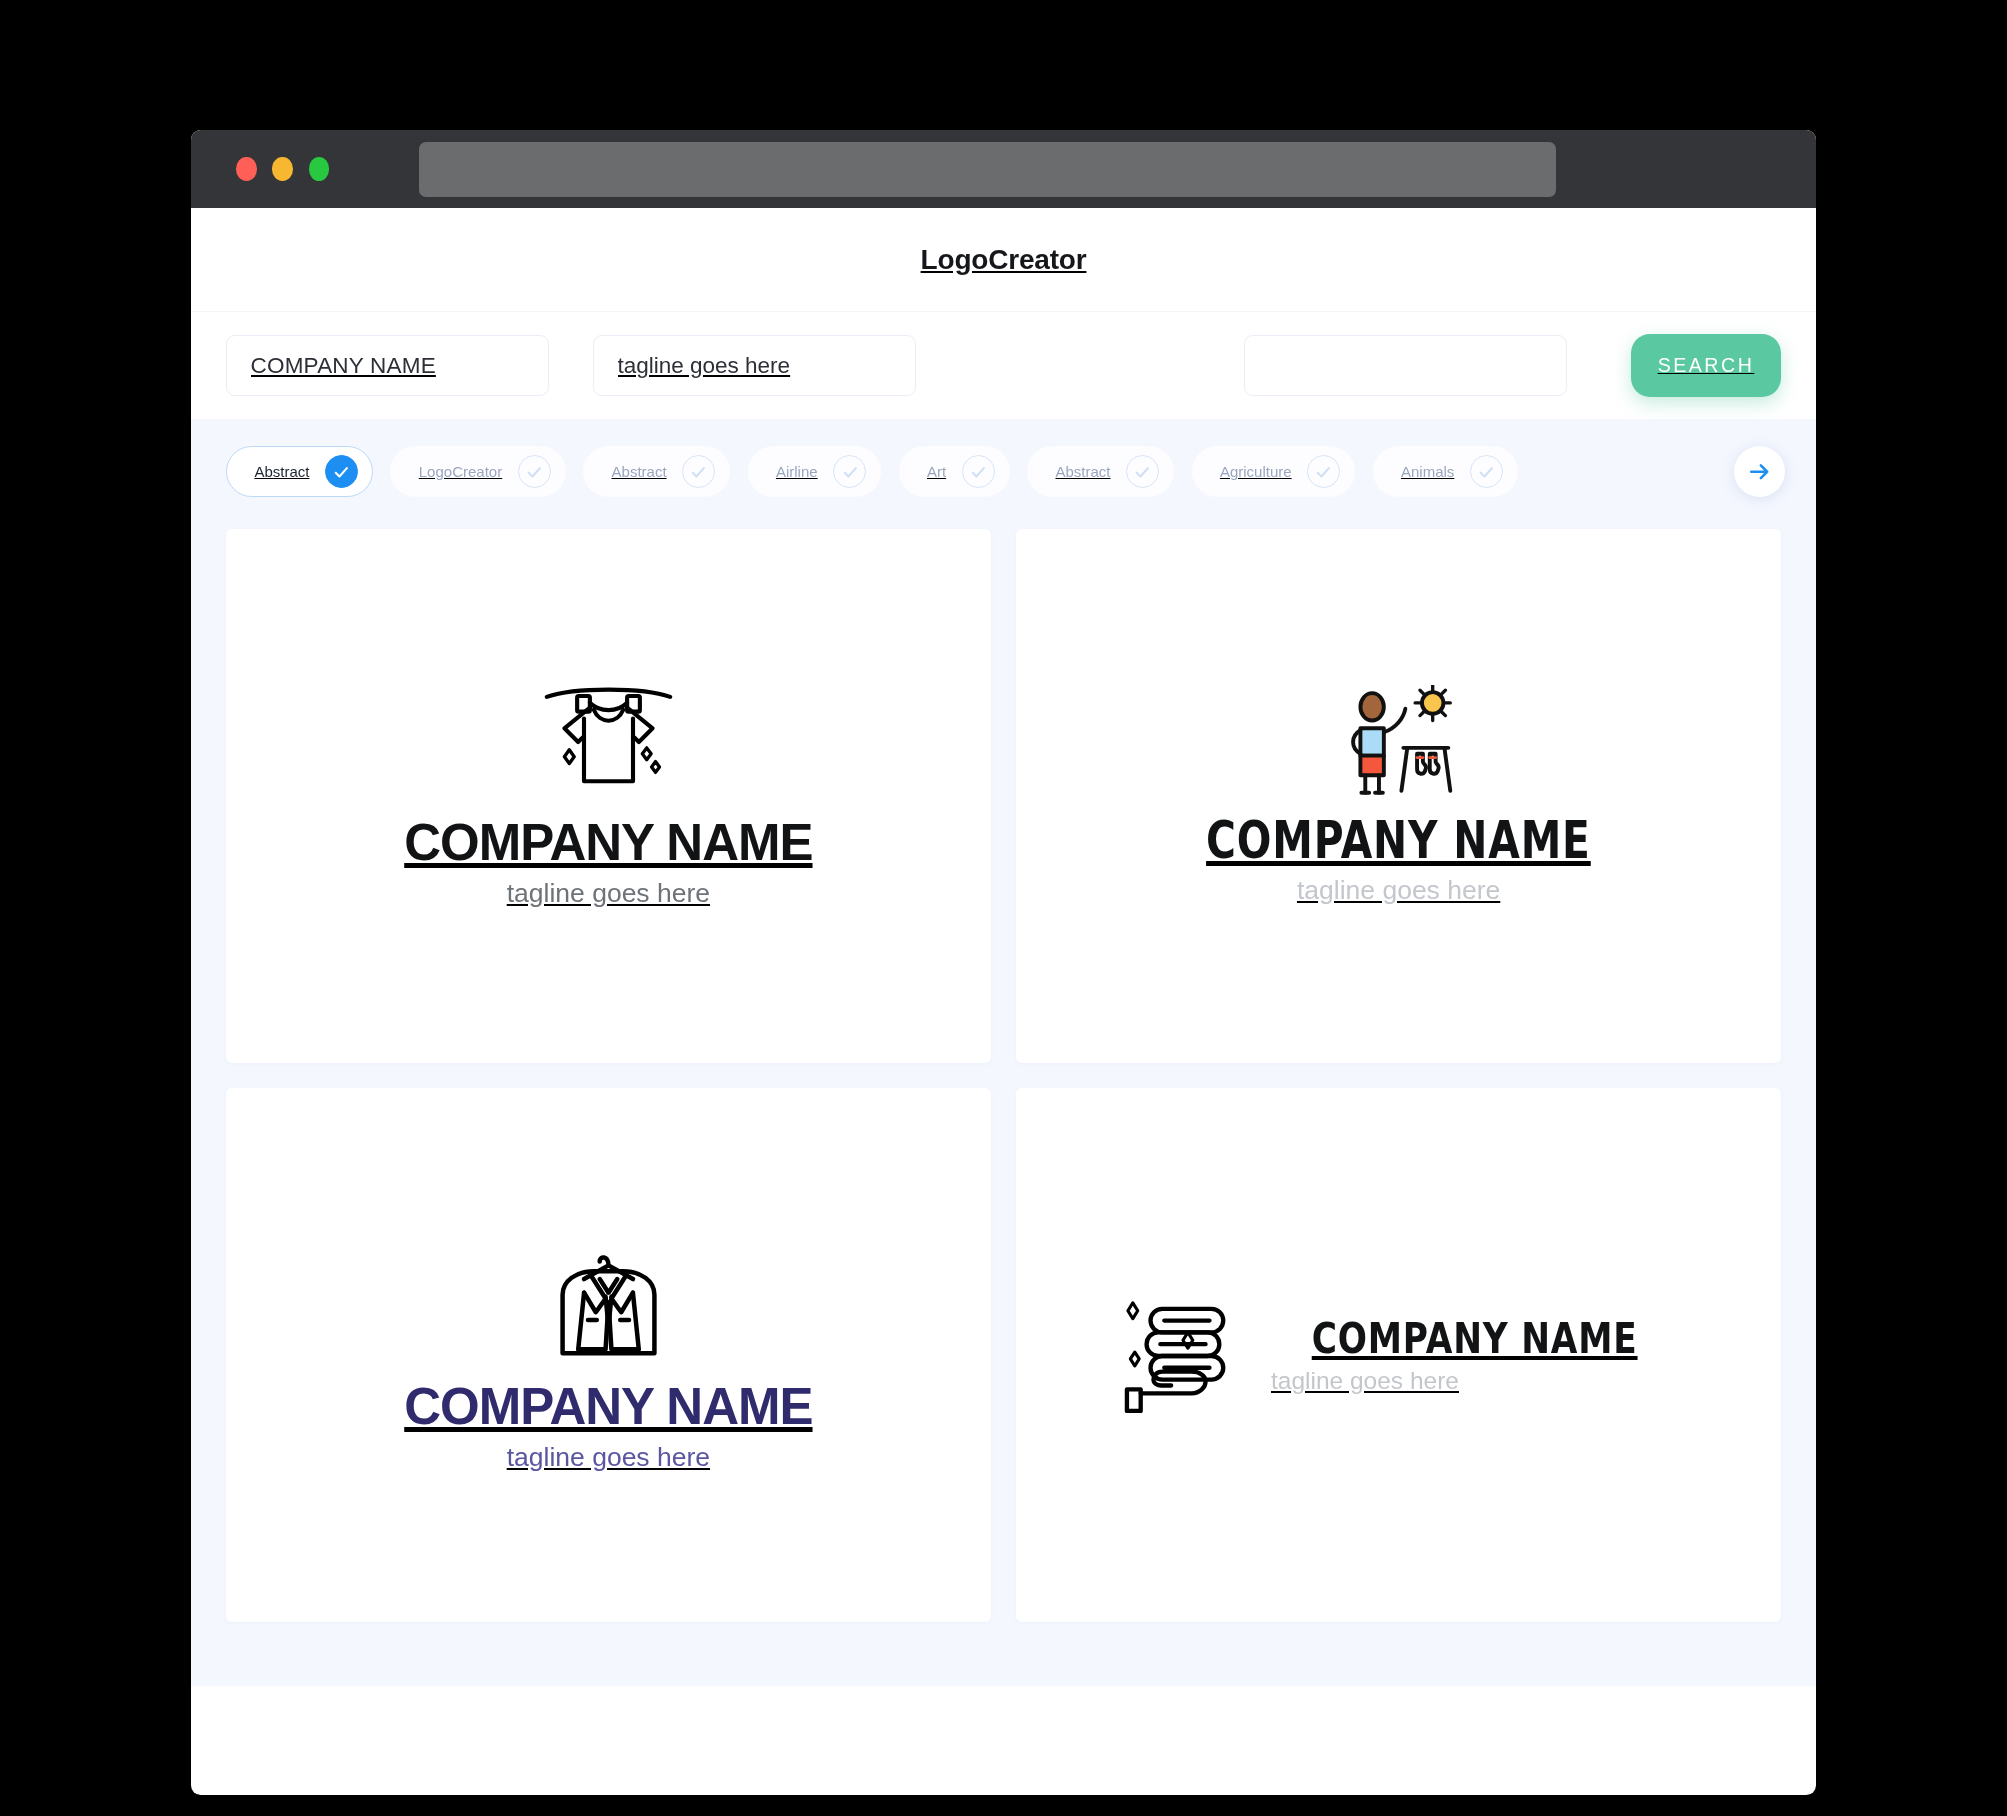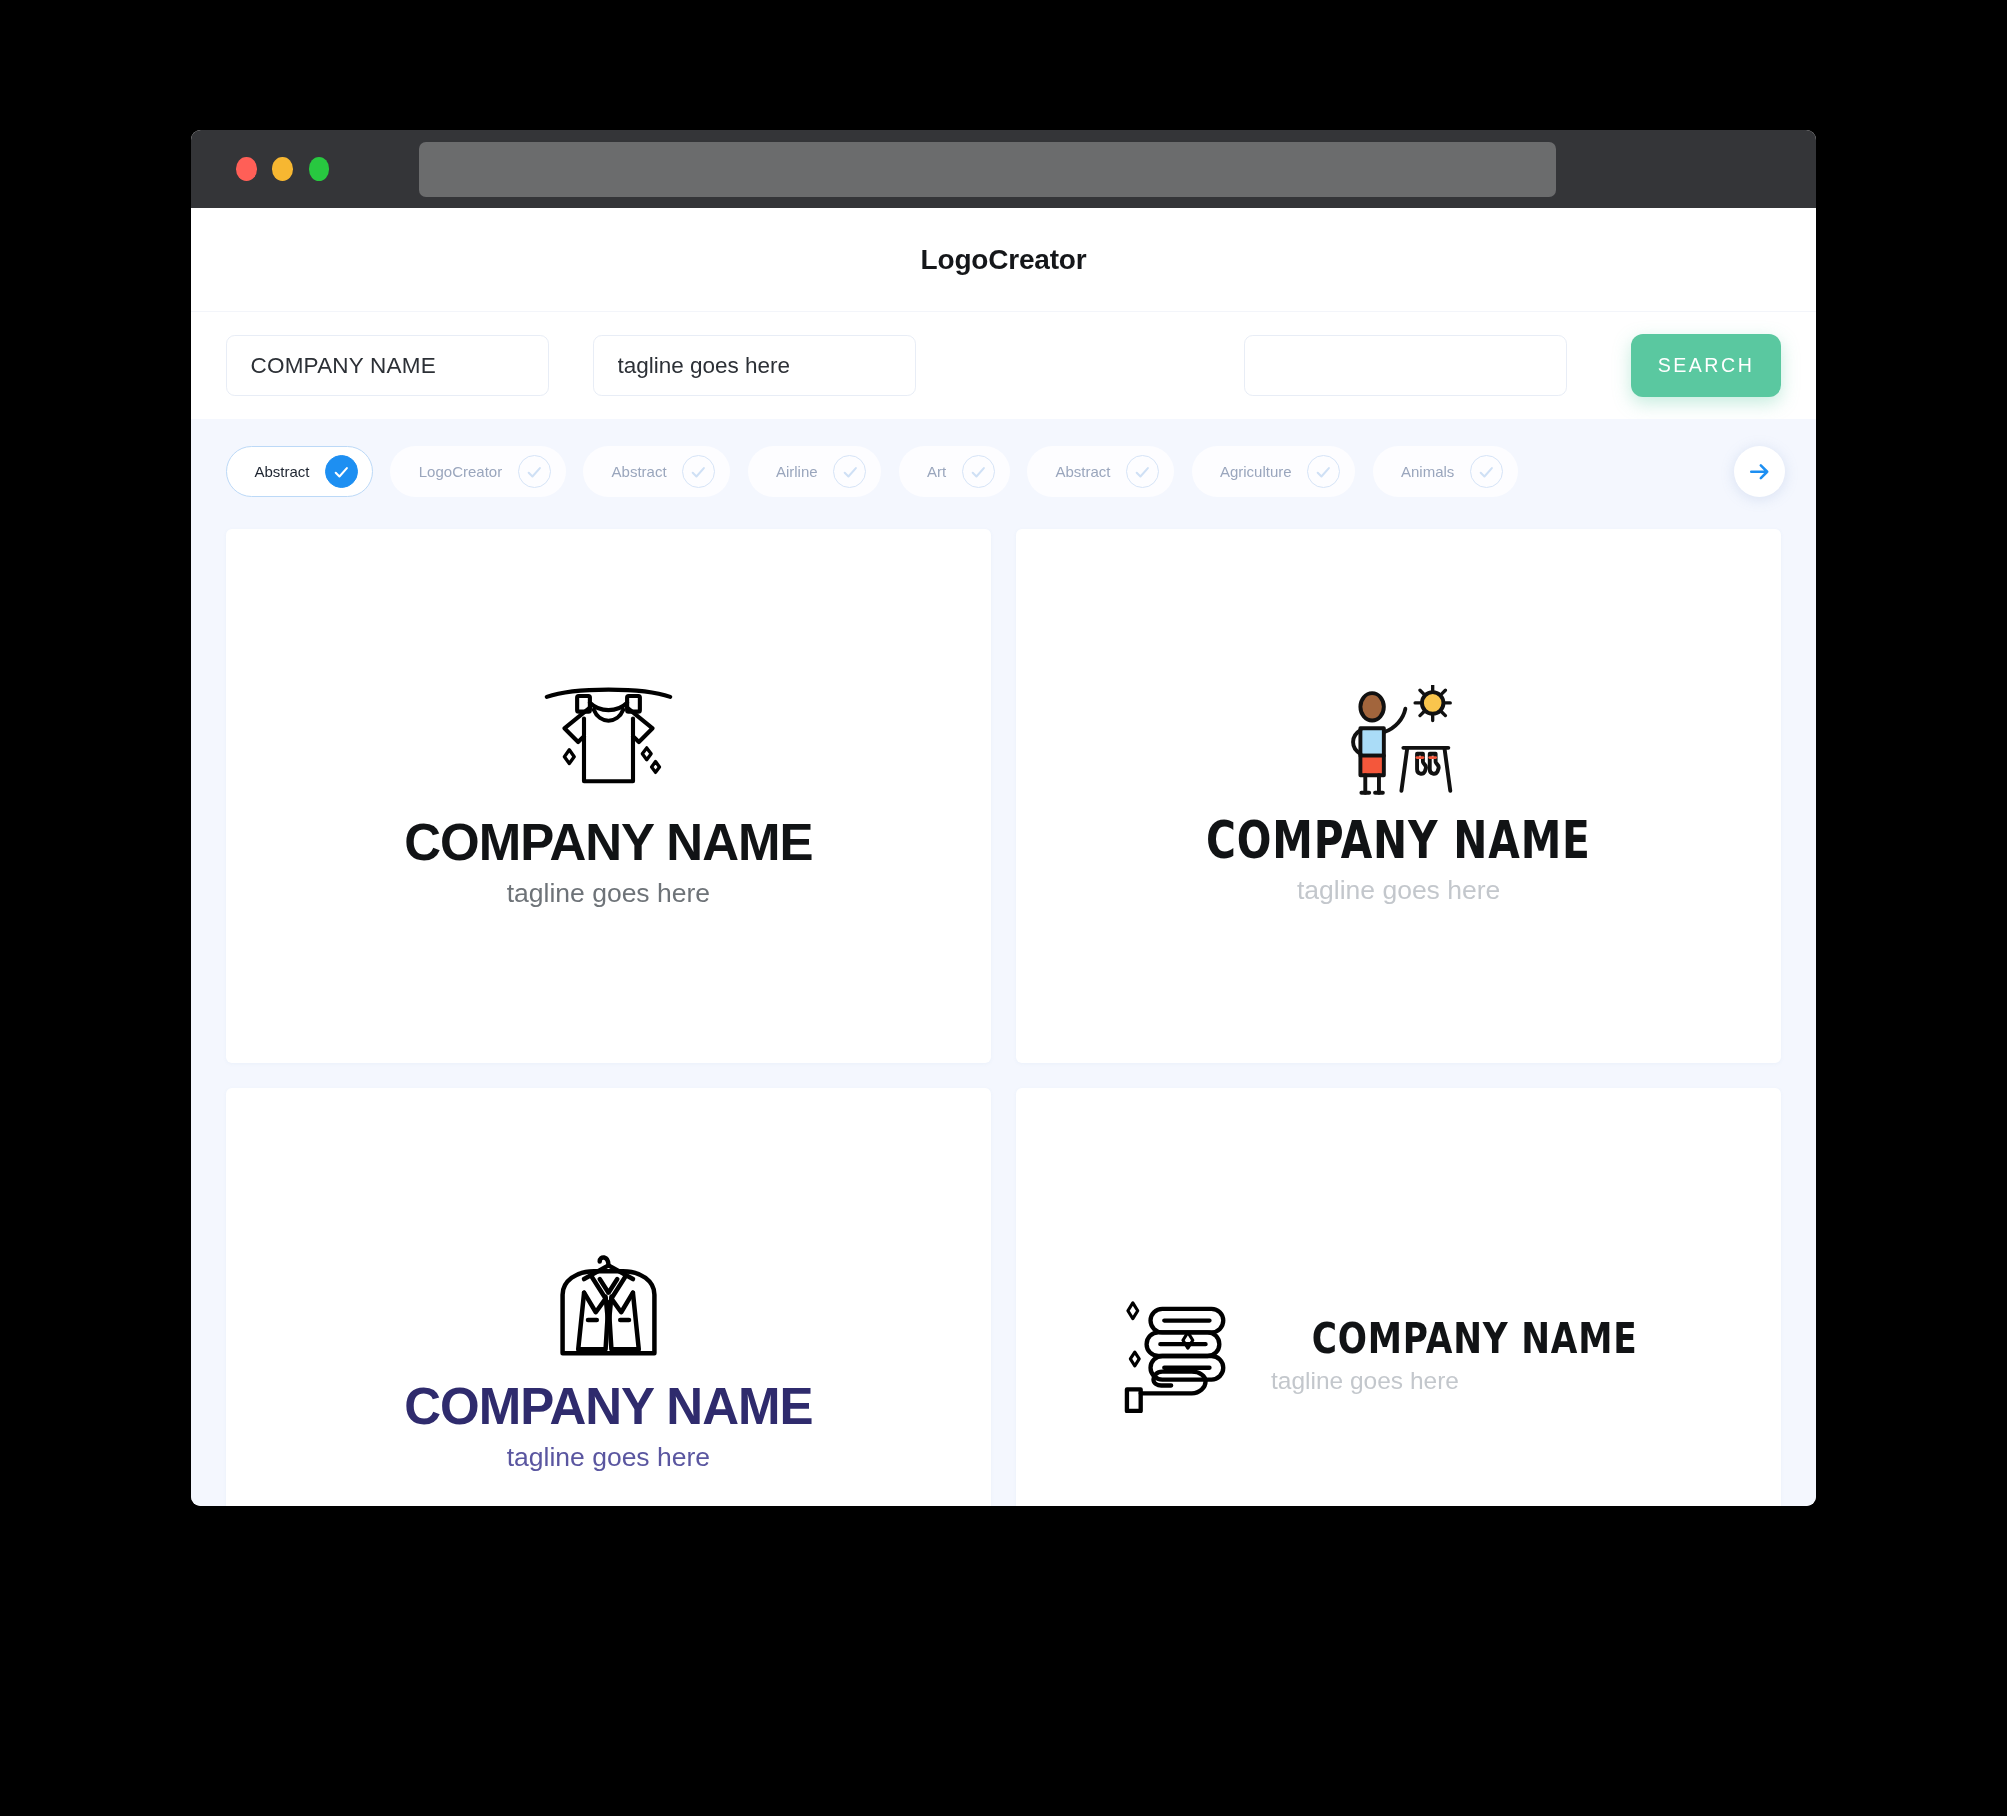--- a/index.html
+++ b/index.html
@@ -15,25 +15,26 @@
     width: 2007px;
     height: 1816px;
     background: #000000;
   }
   
   .window {
     position: absolute;
     left: 191px;
     top: 130px;
     width: 1625px;
-    height: 1376px;
+    height: 1665px;
     border-radius: 9.8px;
     overflow: hidden;
     background: #ffffff;
     box-shadow: 0 23.5px 69px rgba(0,0,0,0.55);
+    text-decoration: underline;
   }
   .titlebar {
     height: 78px;
     background: #343538;
     display: flex;
     align-items: center;
     padding: 0 27.4px;
   }
   .traffic { display: flex; align-items: center; gap: 15.7px; margin-left: 17.6px; }
   .dot { width: 20.6px; height: 23.5px; border-radius: 50%; display: block; }
@@ -86,21 +87,21 @@
   }
   .field::placeholder { color: #2c3036; }
   .field-company { width: 323px; letter-spacing: 0.2px; }
   .field-tagline { width: 323px; margin-left: 44px; }
   .field-extra { width: 323px; margin-left: 328px; }
   .search-btn {
     margin-left: 64px;
     width: 174px;
     height: 63px;
     border: none;
-    border-radius: 12px;
+    border-radius: 19px;
     background: #5ac8a0;
     color: #ffffff;
     font-size: 19.6px;
     letter-spacing: 2.5px;
     font-family: "Liberation Sans", sans-serif;
     cursor: pointer;
     box-shadow: 0 5.9px 17.6px rgba(90,200,160,0.35);
   }
   
   .app-body {

